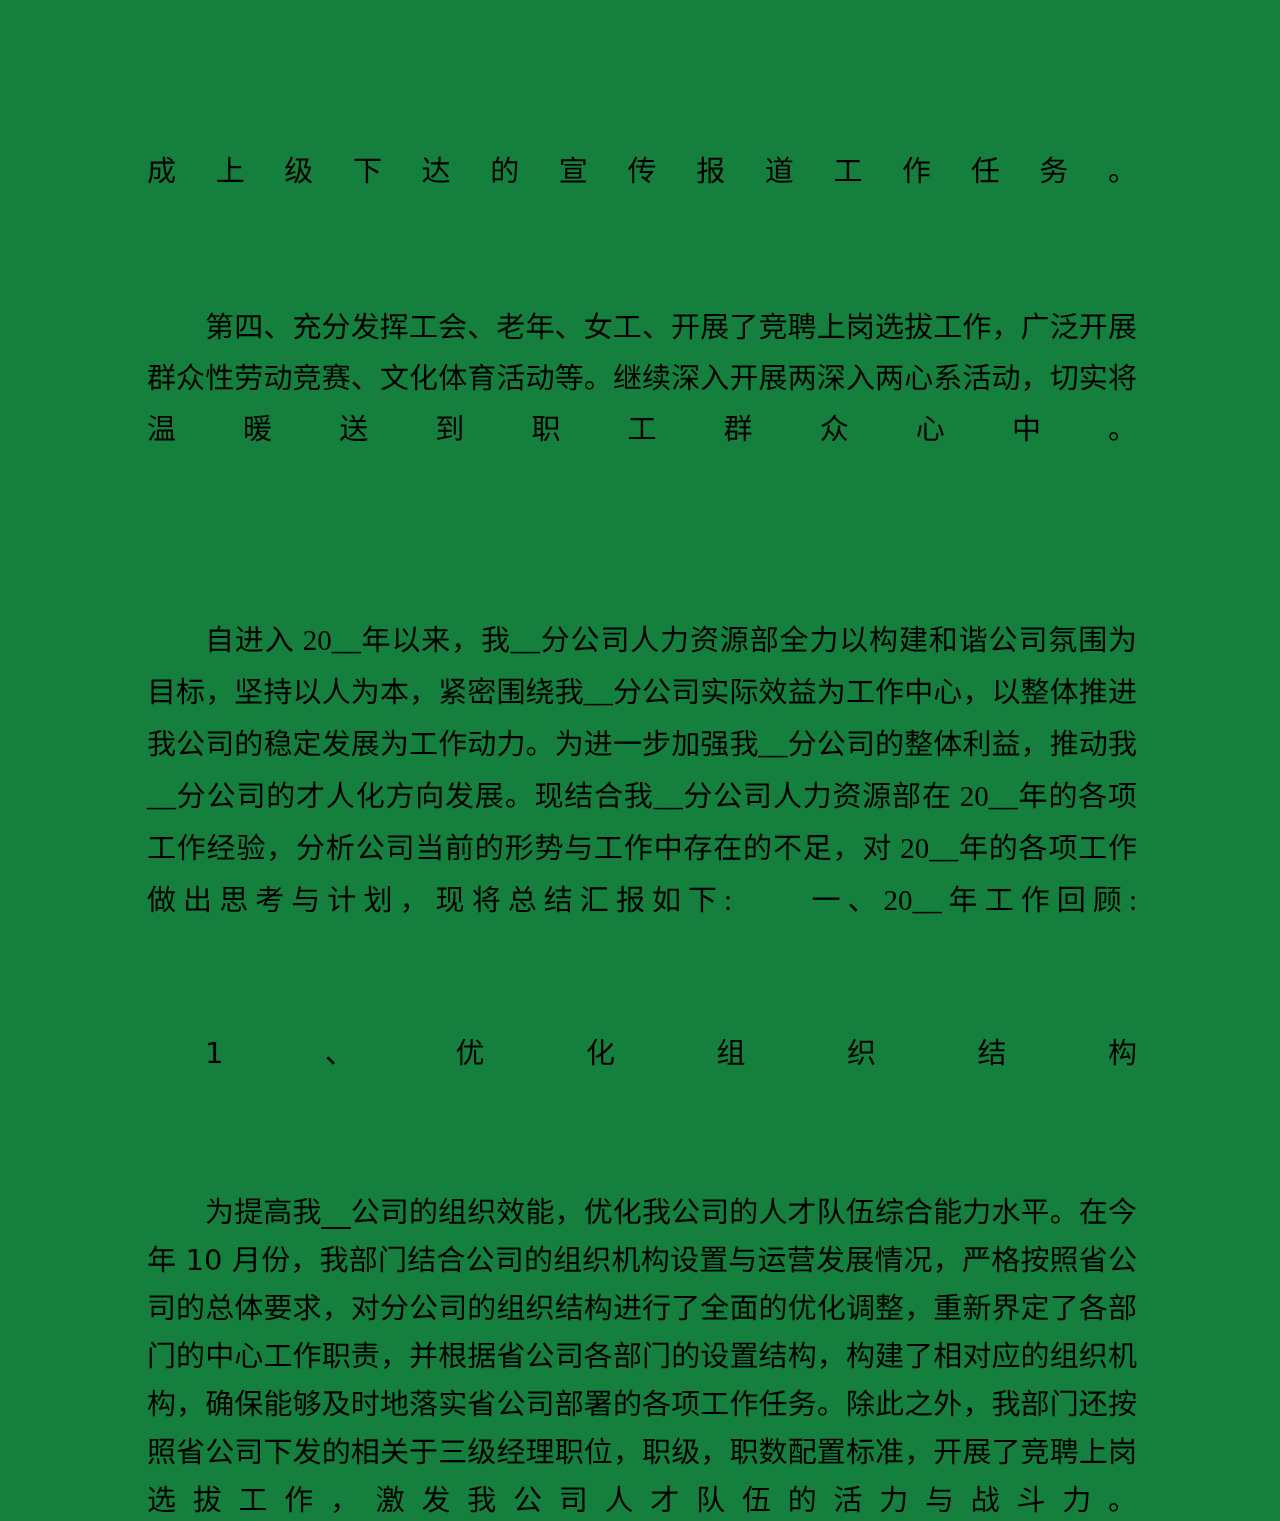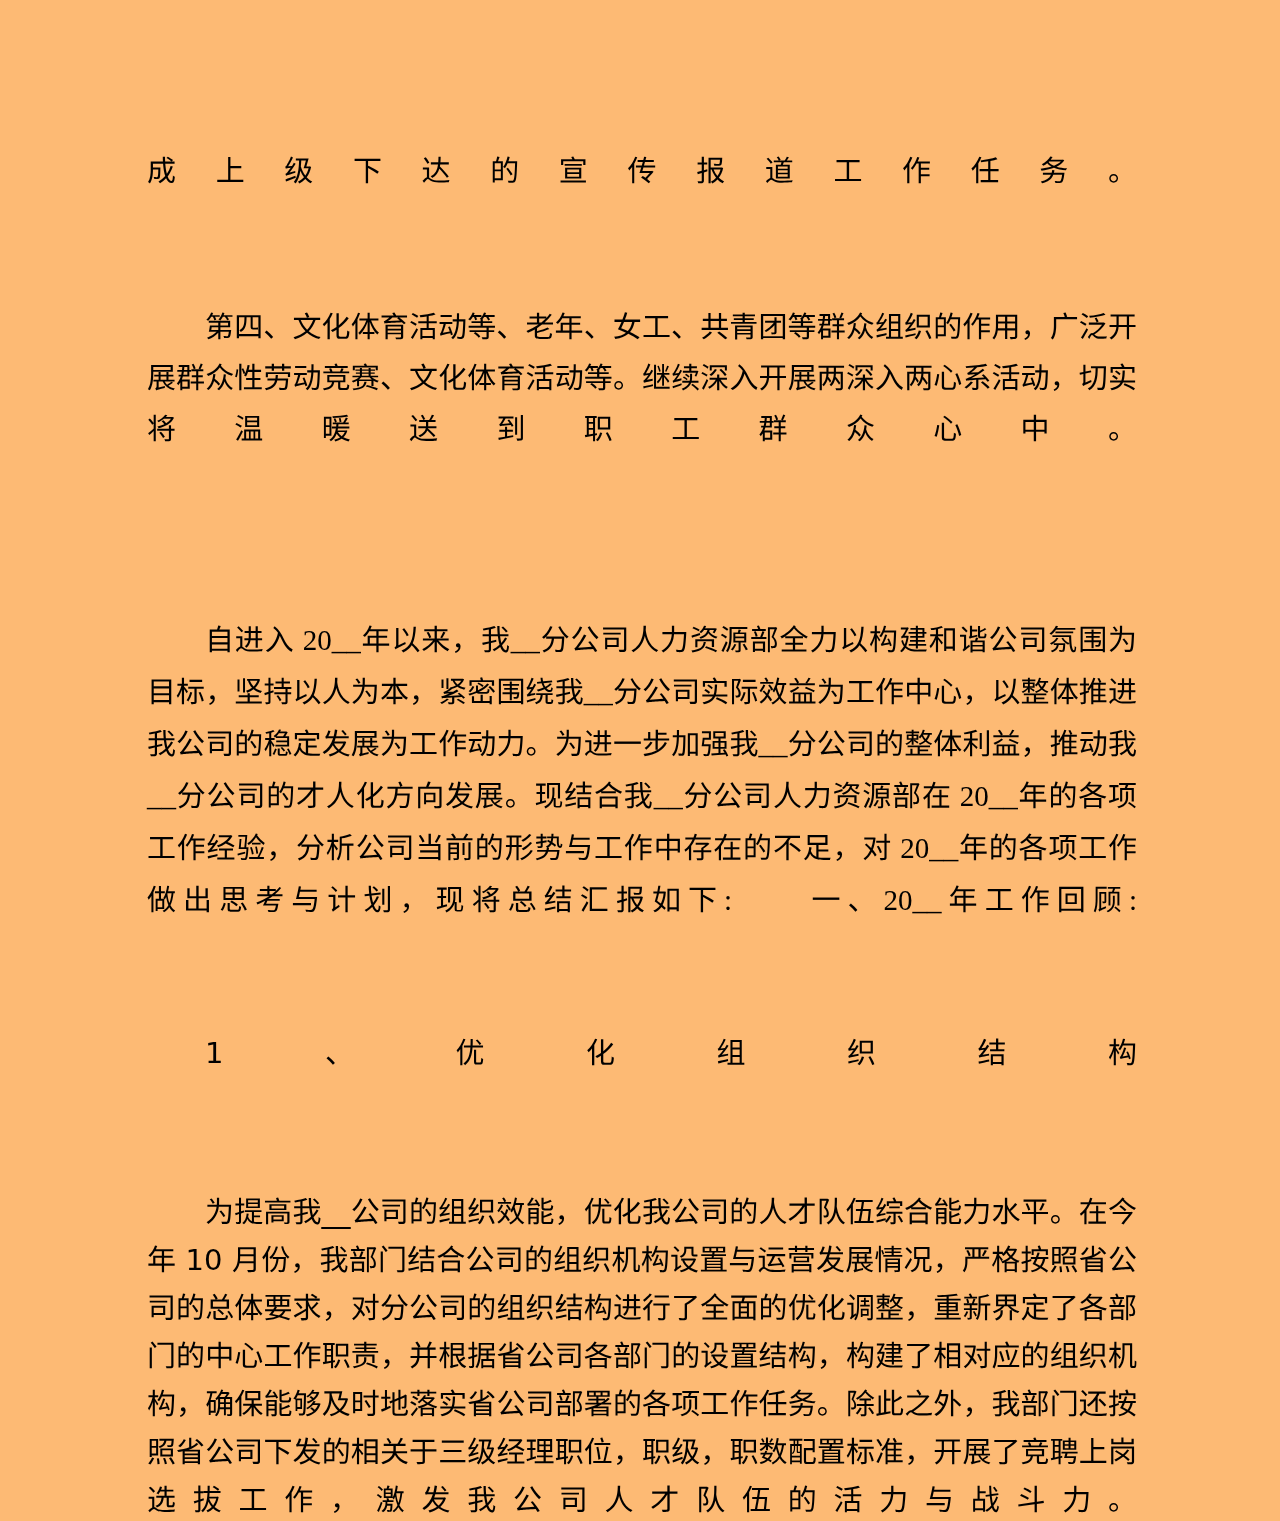--- a/index.html
+++ b/index.html
@@ -6,21 +6,21 @@
   html, body {
     margin: 0;
     padding: 0;
     background: #ffffff;
   }
 
   .page {
     position: relative;
     width: 1280px;
     height: 1521px;
-    background: #fdba74;
+    background: #15803d;
     overflow: hidden;
     font-family: "DejaVu Sans", "Liberation Sans", sans-serif;
     color: #000000;
   }
 
   .doc-body {
     position: absolute;
     left: 147px;
     top: 146px;
     width: 990px;
@@ -69,21 +69,21 @@
 </head>
 <body>
 
 <div class="page">
   <div class="doc-body">
 
     <p class="para">成上级下达的宣传报道工作任务。</p>
 
     <div class="gap-md"></div>
 
-    <p class="para indent">第四、文化体育活动等、老年、女工、共青团等群众组织的作用，广泛开展群众性劳动竞赛、文化体育活动等。继续深入开展两深入两心系活动，切实将温暖送到职工群众心中。</p>
+    <p class="para indent">第四、充分发挥工会、老年、女工、开展了竞聘上岗选拔工作，广泛开展群众性劳动竞赛、文化体育活动等。继续深入开展两深入两心系活动，切实将温暖送到职工群众心中。</p>
 
     <div class="gap-md"></div>
 
 
     <div class="gap-md"></div>
 
     <p class="para para-tight indent">自进入 20__年以来，我__分公司人力资源部全力以构建和谐公司氛围为目标，坚持以人为本，紧密围绕我__分公司实际效益为工作中心，以整体推进我公司的稳定发展为工作动力。为进一步加强我__分公司的整体利益，推动我__分公司的才人化方向发展。现结合我__分公司人力资源部在 20__年的各项工作经验，分析公司当前的形势与工作中存在的不足，对 20__年的各项工作做出思考与计划，现将总结汇报如下:　　一、20__年工作回顾:</p>
 
     <div class="gap-sm"></div>
 

